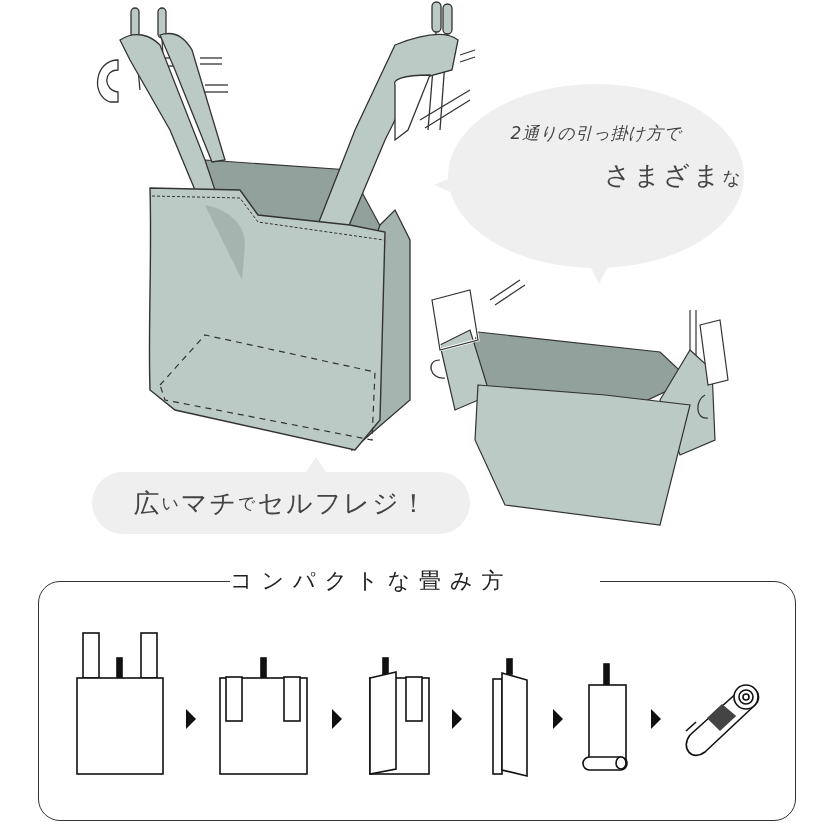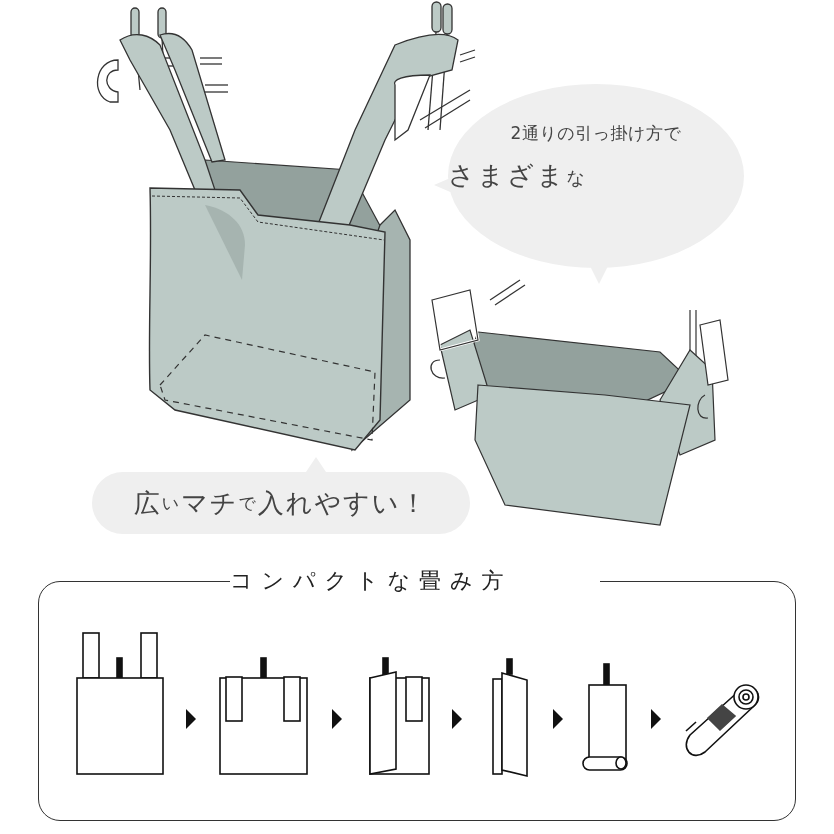--- a/index.html
+++ b/index.html
@@ -6,22 +6,22 @@
     body { width: 834px; height: 834px; position: relative; overflow: hidden;
            font-family: "DejaVu Sans", sans-serif; color: #3a3a3a; }
     .abs { position: absolute; }
     .illus { position: absolute; left: 0; top: 0; width: 834px; height: 834px; }
 
     .bubble-top {
       position: absolute; left: 448px; top: 84px; width: 296px; height: 184px;
       background: #efefef; border-radius: 50%;
     }
     .bubble-top .l1 { position: absolute; left: 0; right: 0; top: 38px; text-align: center;
-      font-size: 17px; color: #444; letter-spacing: 0.5px; }
-    .bubble-top .l2 { position: absolute; left: 0; right: 0; top: 74px; text-align: left;
+      font-size: 17px; color: #444; letter-spacing: 0.5px; font-style: italic; }
+    .bubble-top .l2 { position: absolute; left: 0; right: 0; top: 74px; text-align: right;
       font-size: 26px; color: #444; letter-spacing: 3px; }
     .bubble-top .l2 small { font-size: 18px; }
     .bubble-top .l3 { position: absolute; left: 0; right: 0; top: 116px; text-align: center;
       font-size: 26px; color: #444; letter-spacing: 2px; }
     .bubble-top .l3 small { font-size: 16px; }
 
     .bubble-bottom {
       position: absolute; left: 92px; top: 472px; width: 378px; height: 62px;
       background: #efefef; border-radius: 31px;
       display: flex; align-items: center; justify-content: center;
@@ -110,21 +110,21 @@
 </div>
 
 <svg class="abs" style="left:302px;top:455px;" width="28" height="20">
   <path d="M2,20 L14,2 L26,20 Z" fill="#efefef"></path>
 </svg>
 <div class="bubble-bottom">
   <span>広</span>
     <small>い</small>
     <span>マチ</span>
     <small>で</small>
-    <span>入れやすい！</span>
+    <span>セルフレジ！</span>
 </div>
 
 <div class="fold-box"></div>
 <div class="fold-title">コンパクトな畳み方</div>
 
 <svg class="illus" viewBox="0 0 834 834" style="pointer-events:none;">
   <g fill="#fff" stroke="#111" stroke-width="1.6">
 
     <g>
       <rect x="83" y="633" width="16" height="45"></rect>

